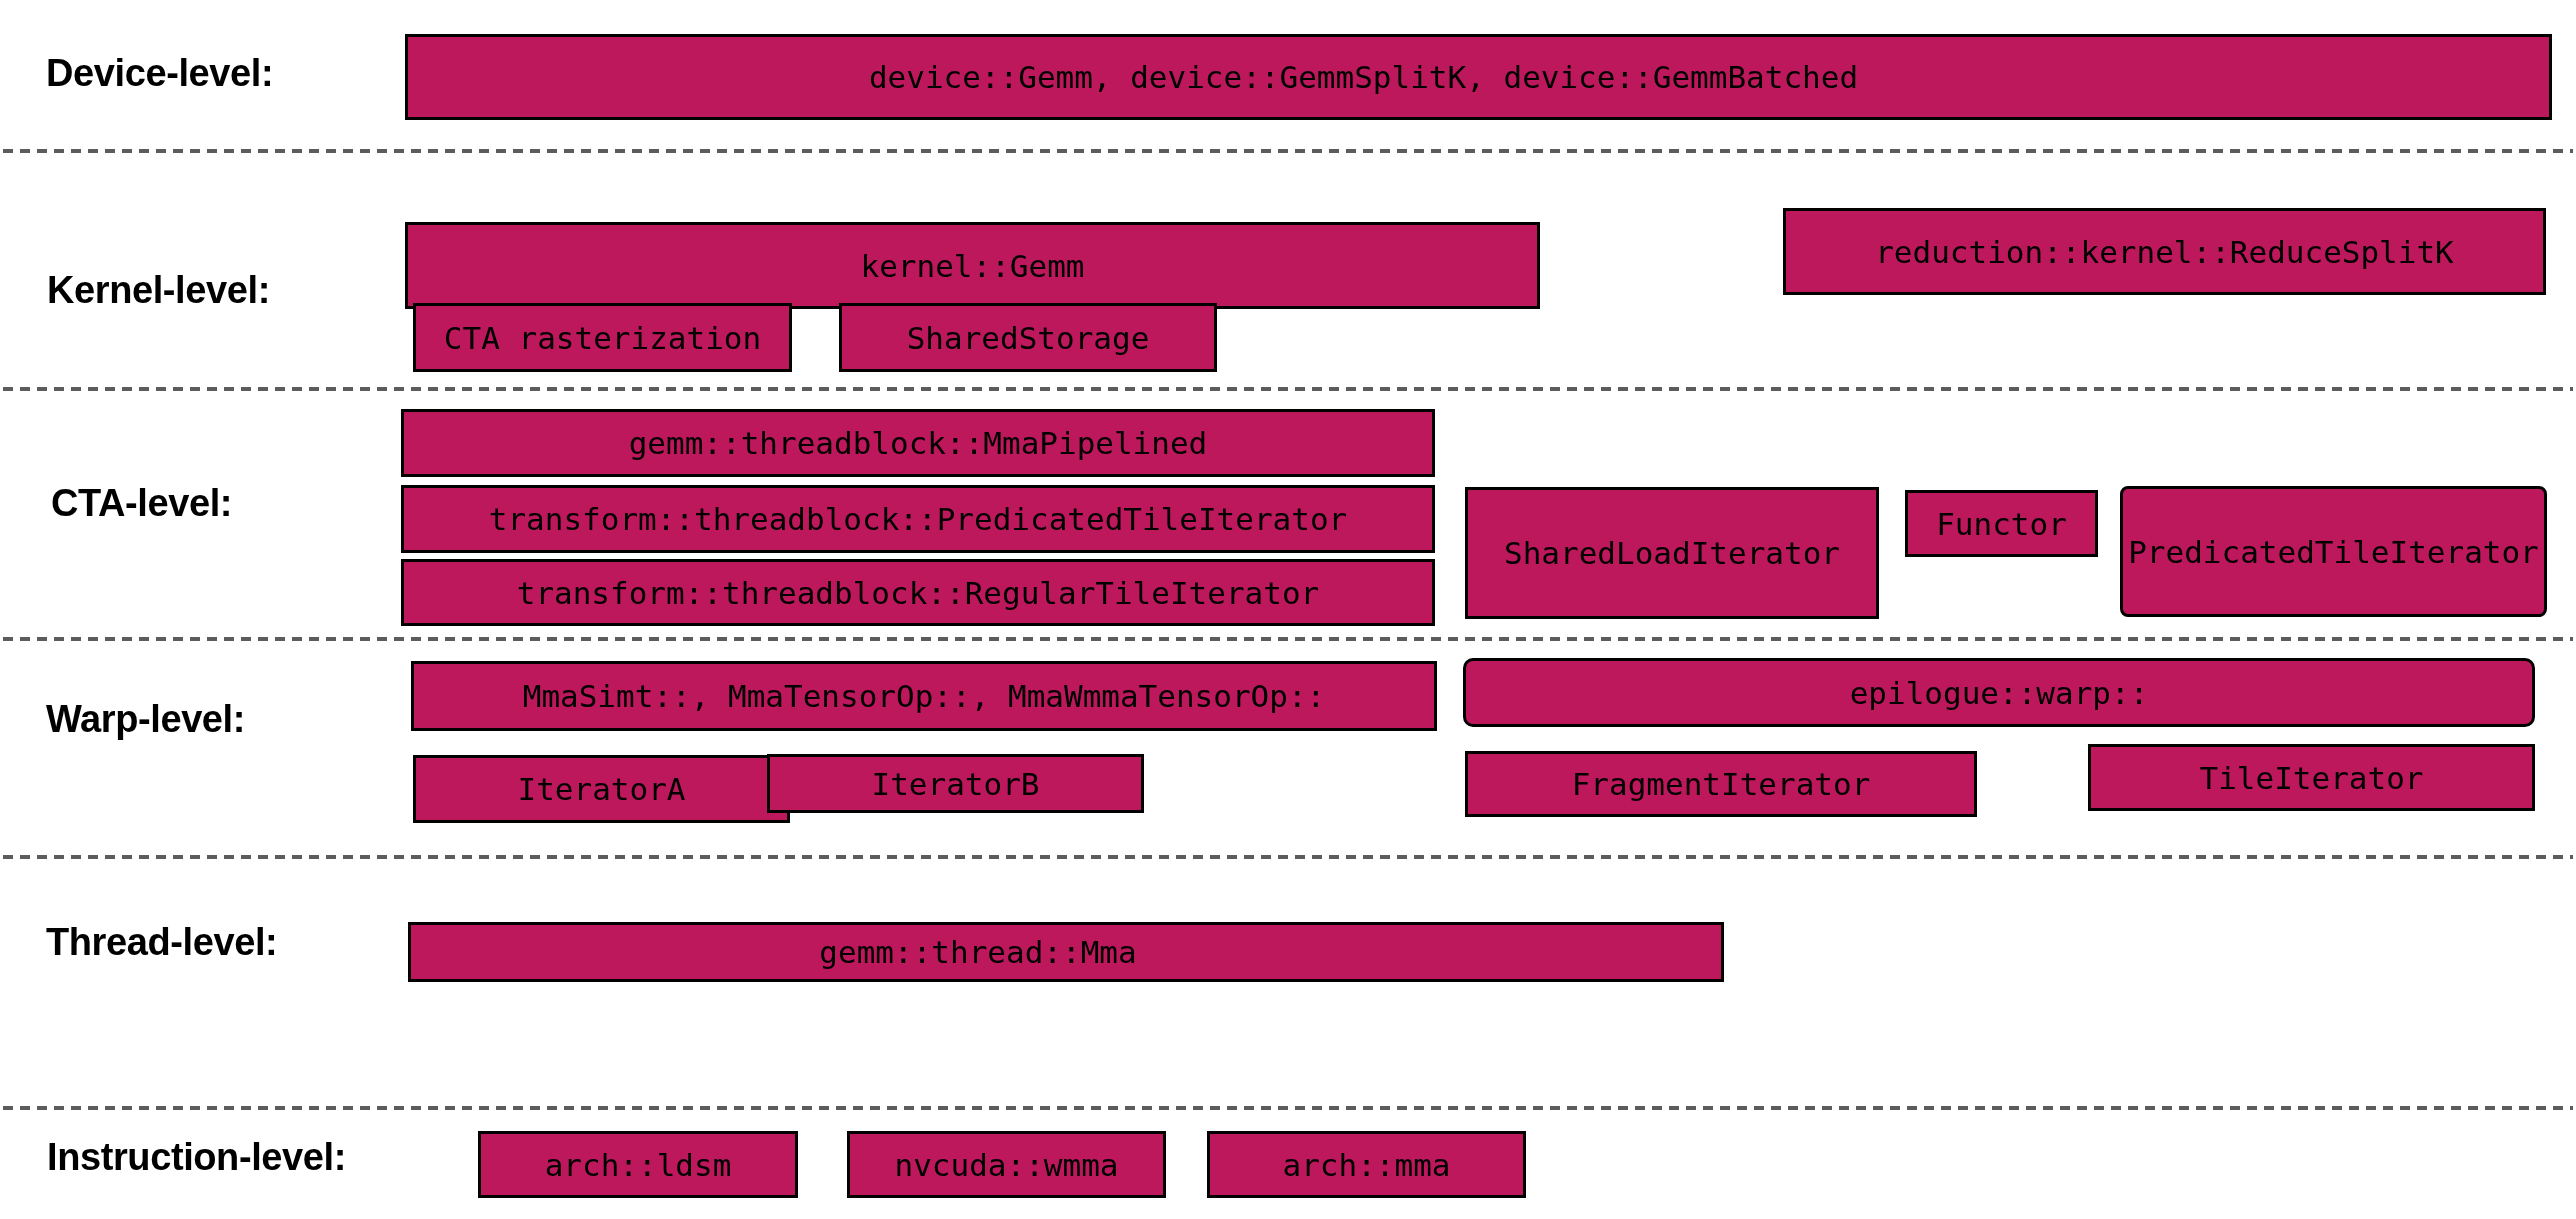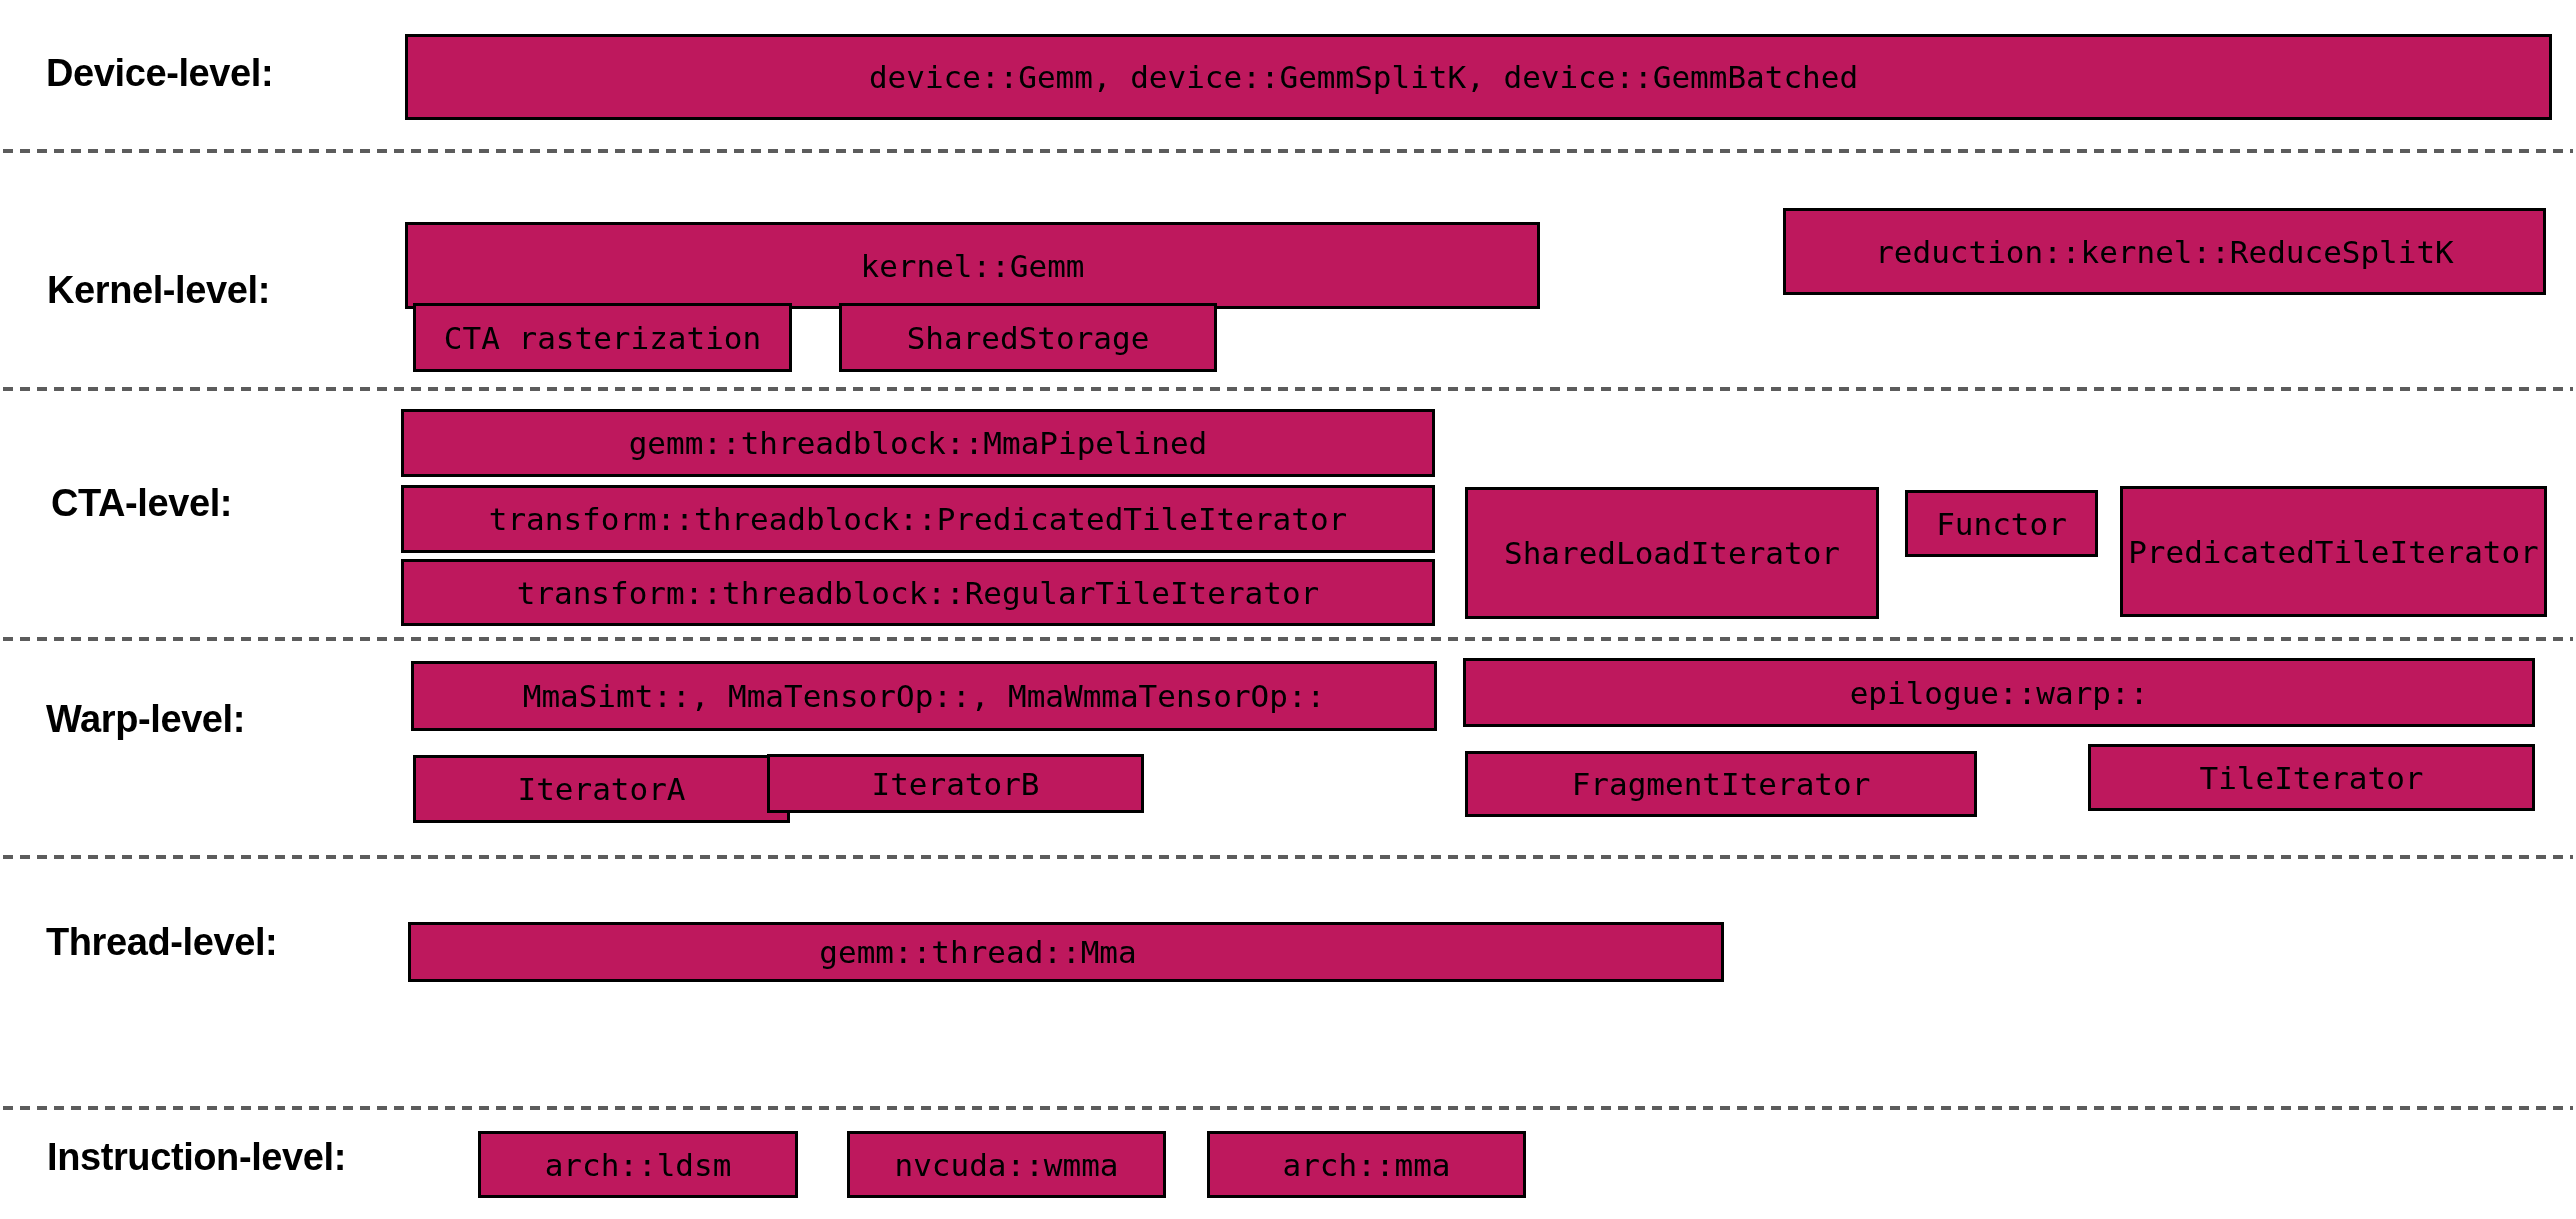--- a/index.html
+++ b/index.html
@@ -65,29 +65,29 @@
   <div class="box" style="left:839px; top:303px; width:378px; height:69px;">SharedStorage</div>
 
   <div class="sep" style="top:387px;"></div>
 
   <div class="level-label" style="left:51px; top:481px;">CTA-level:</div>
   <div class="box" style="left:401px; top:409px; width:1034px; height:68px;">gemm::threadblock::MmaPipelined</div>
   <div class="box" style="left:401px; top:485px; width:1034px; height:68px;">transform::threadblock::PredicatedTileIterator</div>
   <div class="box" style="left:401px; top:559px; width:1034px; height:67px;">transform::threadblock::RegularTileIterator</div>
   <div class="box" style="left:1465px; top:487px; width:414px; height:132px;">SharedLoadIterator</div>
   <div class="box" style="left:1905px; top:490px; width:193px; height:67px;">Functor</div>
-  <div class="box" style="left:2120px; top:486px; width:427px; height:131px;">PredicatedTileIterator</div>
+  <div class="box" style="left:2120px; top:486px; width:427px; height:131px;border-radius:8px;">PredicatedTileIterator</div>
 
   <div class="sep" style="top:637px;"></div>
 
   <div class="level-label" style="left:46px; top:697px;">Warp-level:</div>
   <div class="box" style="left:411px; top:661px; width:1026px; height:70px;">MmaSimt::, MmaTensorOp::, MmaWmmaTensorOp::</div>
   <div class="box" style="left:413px; top:755px; width:377px; height:68px;">IteratorA</div>
   <div class="box" style="left:767px; top:754px; width:377px; height:59px;">IteratorB</div>
-  <div class="box" style="left:1463px; top:658px; width:1072px; height:69px;">epilogue::warp::</div>
+  <div class="box" style="left:1463px; top:658px; width:1072px; height:69px;border-radius:10px;">epilogue::warp::</div>
   <div class="box" style="left:1465px; top:751px; width:512px; height:66px;">FragmentIterator</div>
   <div class="box" style="left:2088px; top:744px; width:447px; height:67px;">TileIterator</div>
 
   <div class="sep" style="top:855px;"></div>
 
   <div class="level-label" style="left:46px; top:920px;">Thread-level:</div>
   <div class="box" style="left:408px; top:922px; width:1316px; height:60px; padding-right:176px;">gemm::thread::Mma</div>
 
   <div class="sep" style="top:1106px;"></div>
 

